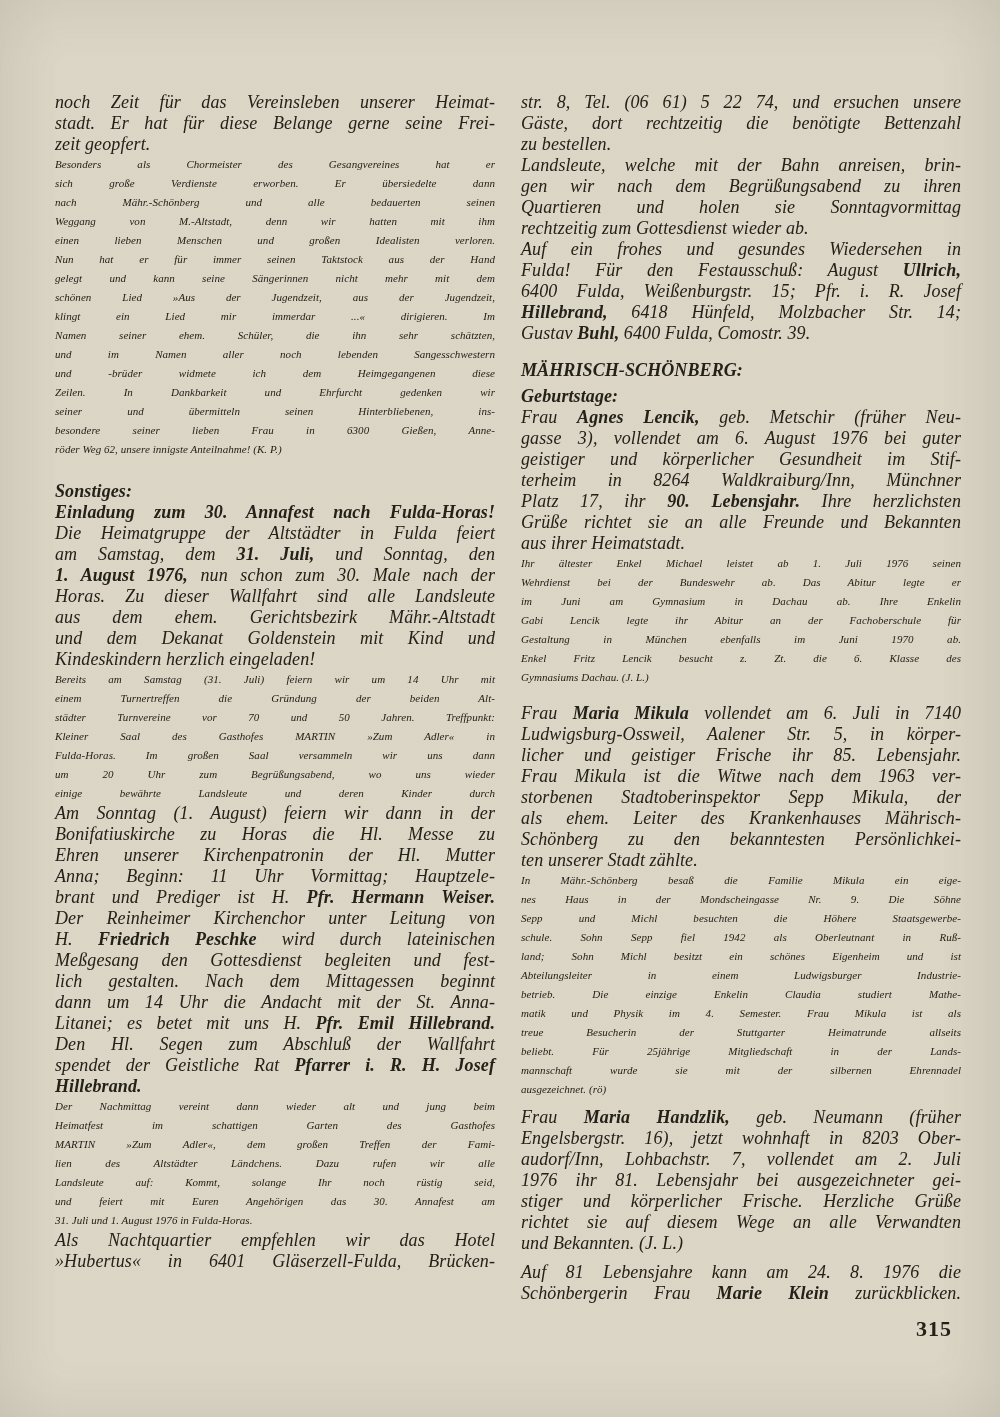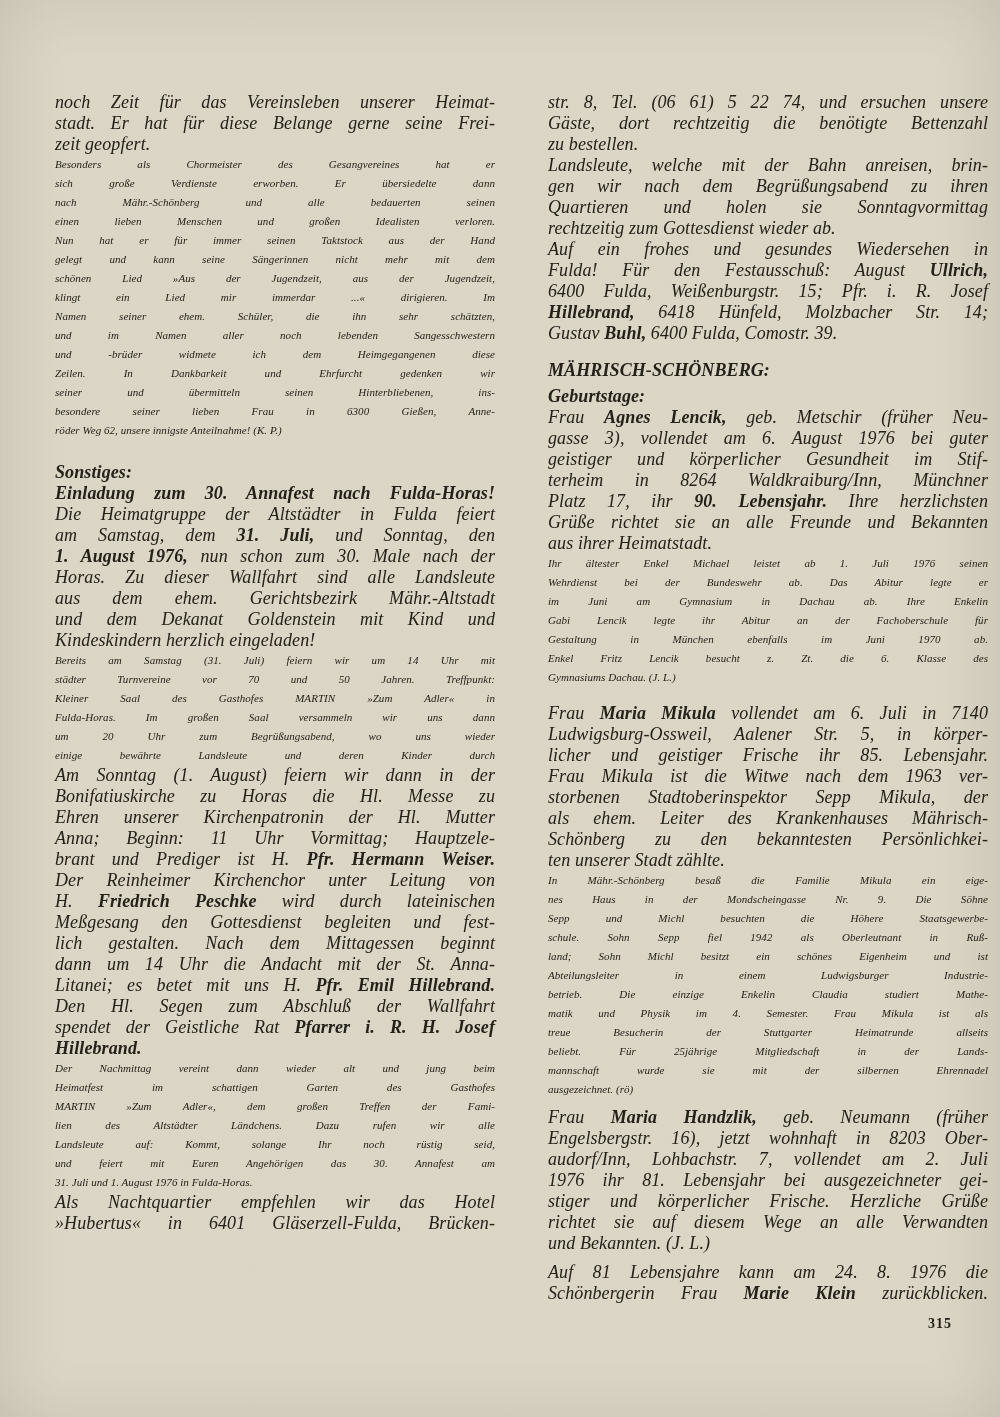--- a/index.html
+++ b/index.html
@@ -14,46 +14,47 @@
     background: #f1efe9;
     background-image: linear-gradient(90deg, #edebe4 0%, #f3f1eb 6%, #f3f1eb 94%, #eceae3 100%),
                       linear-gradient(180deg, #f0eee7 0%, #f3f1eb 4%, #f3f1eb 97%, #efede6 100%);
     background-blend-mode: multiply;
     color: #242118;
     overflow: hidden;
     box-shadow: inset 0 0 60px rgba(120,115,100,0.12);
   }
   .col { position: absolute; top: 92px; width: 440px; }
   .col-left  { left: 55px; }
-  .col-right { left: 548px; }
+  .col-right { left: 521px; }
   .block { margin: 0; font-style: italic; }
   .block.large { font-size: 18px;   line-height: 21px;   letter-spacing: 0.1px; }
   .block.small { font-size: 11px; line-height: 19px;   letter-spacing: 0.05px; }
   .line { text-align: justify; text-align-last: justify; white-space: normal; }
   .line.last { text-align-last: left; }
   .b { font-weight: bold; }
   .page-number {
     position: absolute; top: 1316px; right: 48px;
-    font-size: 14px; font-weight: bold; letter-spacing: 1px; text-align: center;
+    font-size: 22px; font-weight: bold; letter-spacing: 1px; text-align: center;
   }
 </style>
 </head>
 <body>
 
 <div class="page">
   <div class="col col-left">
       <div class="block large">
         <div class="line"><span>noch Zeit für das Vereinsleben unserer Heimat-</span></div>
         <div class="line"><span>stadt. Er hat für diese Belange gerne seine Frei-</span></div>
         <div class="line last"><span>zeit geopfert.</span></div>
       </div>
       <div class="block small">
         <div class="line"><span>Besonders als Chormeister des Gesangvereines hat er</span></div>
         <div class="line"><span>sich große Verdienste erworben. Er übersiedelte dann</span></div>
         <div class="line"><span>nach Mähr.-Schönberg und alle bedauerten seinen</span></div>
+        <div class="line"><span>Weggang von M.-Altstadt, denn wir hatten mit ihm</span></div>
         <div class="line"><span>einen lieben Menschen und großen Idealisten verloren.</span></div>
         <div class="line"><span>Nun hat er für immer seinen Taktstock aus der Hand</span></div>
         <div class="line"><span>gelegt und kann seine Sängerinnen nicht mehr mit dem</span></div>
         <div class="line"><span>schönen Lied »Aus der Jugendzeit, aus der Jugendzeit,</span></div>
         <div class="line"><span>klingt ein Lied mir immerdar ...« dirigieren. Im</span></div>
         <div class="line"><span>Namen seiner ehem. Schüler, die ihn sehr schätzten,</span></div>
         <div class="line"><span>und im Namen aller noch lebenden Sangesschwestern</span></div>
         <div class="line"><span>und -brüder widmete ich dem Heimgegangenen diese</span></div>
         <div class="line"><span>Zeilen. In Dankbarkeit und Ehrfurcht gedenken wir</span></div>
         <div class="line"><span>seiner und übermitteln seinen Hinterbliebenen, ins-</span></div>
@@ -70,20 +71,21 @@
         <div class="line"><span>Die Heimatgruppe der Altstädter in Fulda feiert</span></div>
         <div class="line"><span>am Samstag, dem </span><span class="b">31. Juli,</span><span> und Sonntag, den</span></div>
         <div class="line"><span class="b">1. August 1976,</span><span> nun schon zum 30. Male nach der</span></div>
         <div class="line"><span>Horas. Zu dieser Wallfahrt sind alle Landsleute</span></div>
         <div class="line"><span>aus dem ehem. Gerichtsbezirk Mähr.-Altstadt</span></div>
         <div class="line"><span>und dem Dekanat Goldenstein mit Kind und</span></div>
         <div class="line last"><span>Kindeskindern herzlich eingeladen!</span></div>
       </div>
       <div class="block small">
         <div class="line"><span>Bereits am Samstag (31. Juli) feiern wir um 14 Uhr mit</span></div>
+        <div class="line"><span>einem Turnertreffen die Gründung der beiden Alt-</span></div>
         <div class="line"><span>städter Turnvereine vor 70 und 50 Jahren. Treffpunkt:</span></div>
         <div class="line"><span>Kleiner Saal des Gasthofes MARTIN »Zum Adler« in</span></div>
         <div class="line"><span>Fulda-Horas. Im großen Saal versammeln wir uns dann</span></div>
         <div class="line"><span>um 20 Uhr zum Begrüßungsabend, wo uns wieder</span></div>
         <div class="line"><span>einige bewährte Landsleute und deren Kinder durch</span></div>
       </div>
       <div class="block large">
         <div class="line"><span>Am Sonntag (1. August) feiern wir dann in der</span></div>
         <div class="line"><span>Bonifatiuskirche zu Horas die Hl. Messe zu</span></div>
         <div class="line"><span>Ehren unserer Kirchenpatronin der Hl. Mutter</span></div>

